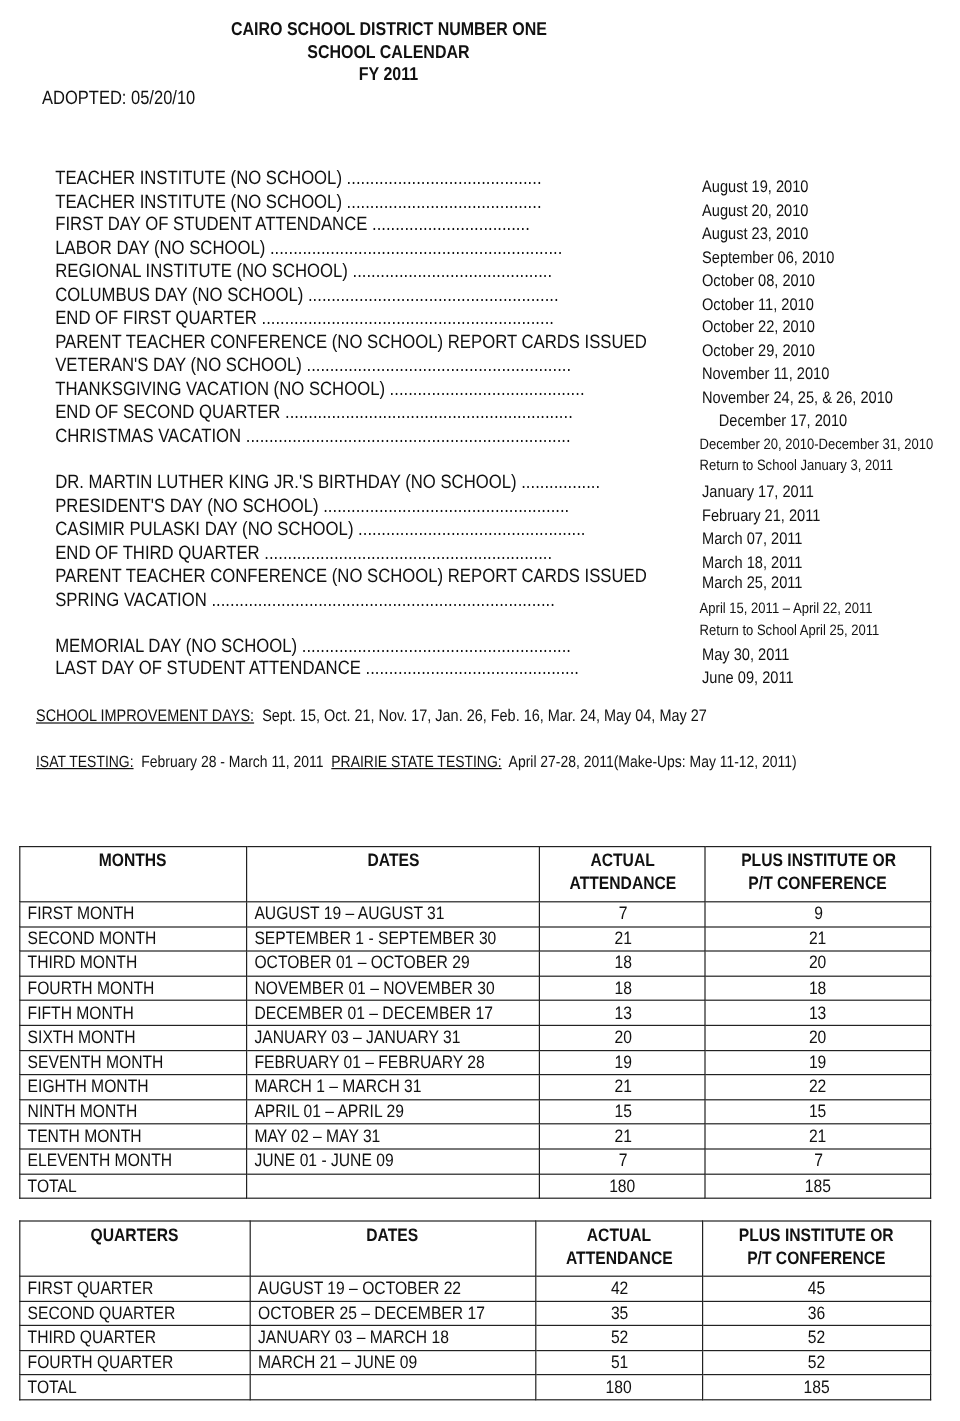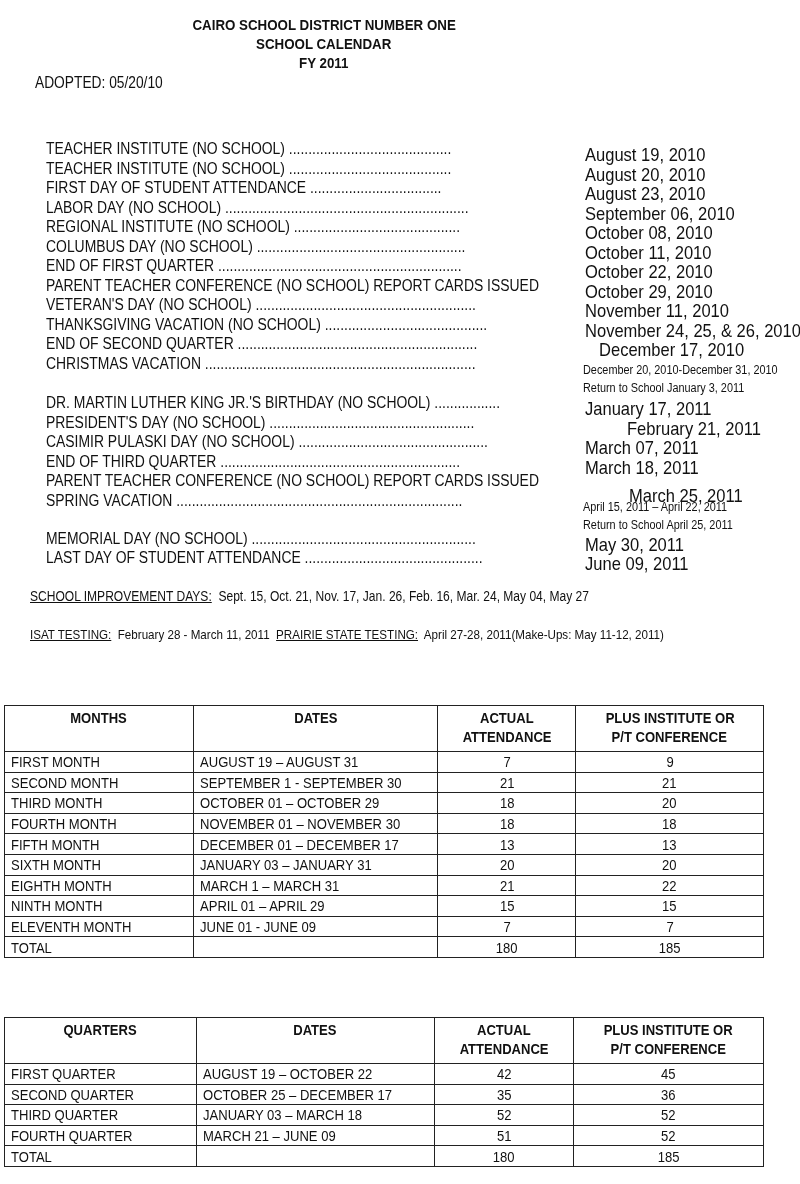--- a/index.html
+++ b/index.html
@@ -5,27 +5,27 @@
   html, body { margin:0; padding:0; background:#ffffff; }
   body { width:800px; height:1184px; position:relative; overflow:hidden;
          font-family:"Liberation Sans", sans-serif; color:#111; }
   .narrow { transform:scaleX(0.86); transform-origin:left center; display:inline-block; white-space:nowrap; }
   .title { position:absolute; left:0; width:648px; text-align:center; font-weight:bold; font-size:15.5px; line-height:18px; }
   .title span { display:inline-block; transform:scaleX(0.86); }
   #t1 { top:16px; } #t2 { top:35px; } #t3 { top:54px; }
   #adopted { position:absolute; left:35px; top:74px; font-size:16px; }
   .ev { position:absolute; left:46px; font-size:16px; line-height:18px; white-space:nowrap; }
   .ev .lbl { display:inline-block; transform:scaleX(0.87); transform-origin:left center; }
-  .dt { position:absolute; left:585px; font-size:19px; line-height:18px; white-space:nowrap; }
+  .dt { position:absolute; left:585px; font-size:14px; line-height:18px; white-space:nowrap; }
   .dt span { display:inline-block; transform:scaleX(0.87); transform-origin:left center; }
   .dt.small { font-size:12.5px; left:583px; }
   .note { position:absolute; left:30px; font-size:14px; white-space:nowrap; }
   .note u { text-decoration:underline; }
   .note .inner { display:inline-block; transform:scaleX(0.86); transform-origin:left center; }
-  table.att { position:absolute; left:4px; width:760px; border-collapse:collapse; font-size:15px;text-decoration:underline; }
+  table.att { position:absolute; left:16px; width:760px; border-collapse:collapse; font-size:15px;text-decoration:underline; }
   table.att td, table.att th { border:1px solid #222; padding:0 6px; height:19.6px; line-height:19px; }
   table.att th { font-weight:bold; vertical-align:top; text-align:center; height:43px; line-height:19px; padding-top:2px; }
   table.att td.c { text-align:center; }
   table.att .sq { display:inline-block; transform:scaleX(0.87); transform-origin:left center; white-space:nowrap; }
   table.att .c .sq, table.att th .sq { transform-origin:center center; }
   #months { top:705px; }
   #quarters { top:1017px; }
   col.c1 { width:192px; } col.c2 { width:238px; } col.c3 { width:140px; } col.c4 { width:190px; }
 </style>
 </head>
@@ -58,27 +58,27 @@
     <div class="ev" style="top: 316px;"><span class="lbl">THANKSGIVING VACATION (NO SCHOOL) ..........................................</span></div>
     <div class="dt" style="top: 322px;"><span>November 24, 25, &amp; 26, 2010</span></div>
     <div class="ev" style="top: 335px;"><span class="lbl">END OF SECOND QUARTER ..............................................................</span></div>
     <div class="dt" style="top: 341px; margin-left: 14px;"><span>December 17, 2010</span></div>
     <div class="ev" style="top: 355px;"><span class="lbl">CHRISTMAS VACATION ......................................................................</span></div>
     <div class="dt small" style="top: 361px;"><span>December 20, 2010-December 31, 2010</span></div>
     <div class="dt small" style="top: 379px;"><span>Return to School January 3, 2011</span></div>
     <div class="ev" style="top: 394px;"><span class="lbl">DR. MARTIN LUTHER KING JR.'S BIRTHDAY (NO SCHOOL) .................</span></div>
     <div class="dt" style="top: 400px;"><span>January 17, 2011</span></div>
     <div class="ev" style="top: 414px;"><span class="lbl">PRESIDENT'S DAY (NO SCHOOL) .....................................................</span></div>
-    <div class="dt" style="top: 420px; margin-left: 42px;"><span>February 21, 2011</span></div>
+    <div class="dt" style="top: 420px;"><span>February 21, 2011</span></div>
     <div class="ev" style="top: 433px;"><span class="lbl">CASIMIR PULASKI DAY (NO SCHOOL) .................................................</span></div>
     <div class="dt" style="top: 439px;"><span>March 07, 2011</span></div>
     <div class="ev" style="top: 453px;"><span class="lbl">END OF THIRD QUARTER ..............................................................</span></div>
     <div class="dt" style="top: 459px;"><span>March 18, 2011</span></div>
     <div class="ev" style="top: 472px;"><span class="lbl">PARENT TEACHER CONFERENCE (NO SCHOOL) REPORT CARDS ISSUED</span></div>
-    <div class="dt" style="top: 487px; margin-left: 44px;"><span>March 25, 2011</span></div>
+    <div class="dt" style="top: 476px;"><span>March 25, 2011</span></div>
     <div class="ev" style="top: 492px;"><span class="lbl">SPRING VACATION ..........................................................................</span></div>
     <div class="dt small" style="top: 498px;"><span>April 15, 2011 – April 22, 2011</span></div>
     <div class="dt small" style="top: 516px;"><span>Return to School April 25, 2011</span></div>
     <div class="ev" style="top: 530px;"><span class="lbl">MEMORIAL DAY (NO SCHOOL) ..........................................................</span></div>
     <div class="dt" style="top: 536px;"><span>May 30, 2011</span></div>
     <div class="ev" style="top: 549px;"><span class="lbl">LAST DAY OF STUDENT ATTENDANCE ..............................................</span></div>
     <div class="dt" style="top: 555px;"><span>June 09, 2011</span></div>
   </div>
 
 <div class="note" style="top:588px;">
@@ -134,30 +134,42 @@
         <td class="c"><span class="sq">13</span></td>
         <td class="c"><span class="sq">13</span></td>
       </tr>
       <tr>
         <td><span class="sq">SIXTH MONTH</span></td>
         <td><span class="sq">JANUARY 03 – JANUARY 31</span></td>
         <td class="c"><span class="sq">20</span></td>
         <td class="c"><span class="sq">20</span></td>
       </tr>
       <tr>
+        <td><span class="sq">SEVENTH MONTH</span></td>
+        <td><span class="sq">FEBRUARY 01 – FEBRUARY 28</span></td>
+        <td class="c"><span class="sq">19</span></td>
+        <td class="c"><span class="sq">19</span></td>
+      </tr>
+      <tr>
         <td><span class="sq">EIGHTH MONTH</span></td>
         <td><span class="sq">MARCH 1 – MARCH 31</span></td>
         <td class="c"><span class="sq">21</span></td>
         <td class="c"><span class="sq">22</span></td>
       </tr>
       <tr>
         <td><span class="sq">NINTH MONTH</span></td>
         <td><span class="sq">APRIL 01 – APRIL 29</span></td>
         <td class="c"><span class="sq">15</span></td>
         <td class="c"><span class="sq">15</span></td>
+      </tr>
+      <tr>
+        <td><span class="sq">TENTH MONTH</span></td>
+        <td><span class="sq">MAY 02 – MAY 31</span></td>
+        <td class="c"><span class="sq">21</span></td>
+        <td class="c"><span class="sq">21</span></td>
       </tr>
       <tr>
         <td><span class="sq">ELEVENTH MONTH</span></td>
         <td><span class="sq">JUNE 01 - JUNE 09</span></td>
         <td class="c"><span class="sq">7</span></td>
         <td class="c"><span class="sq">7</span></td>
       </tr>
       <tr>
         <td><span class="sq">TOTAL</span></td>
         <td><span class="sq"></span></td>

